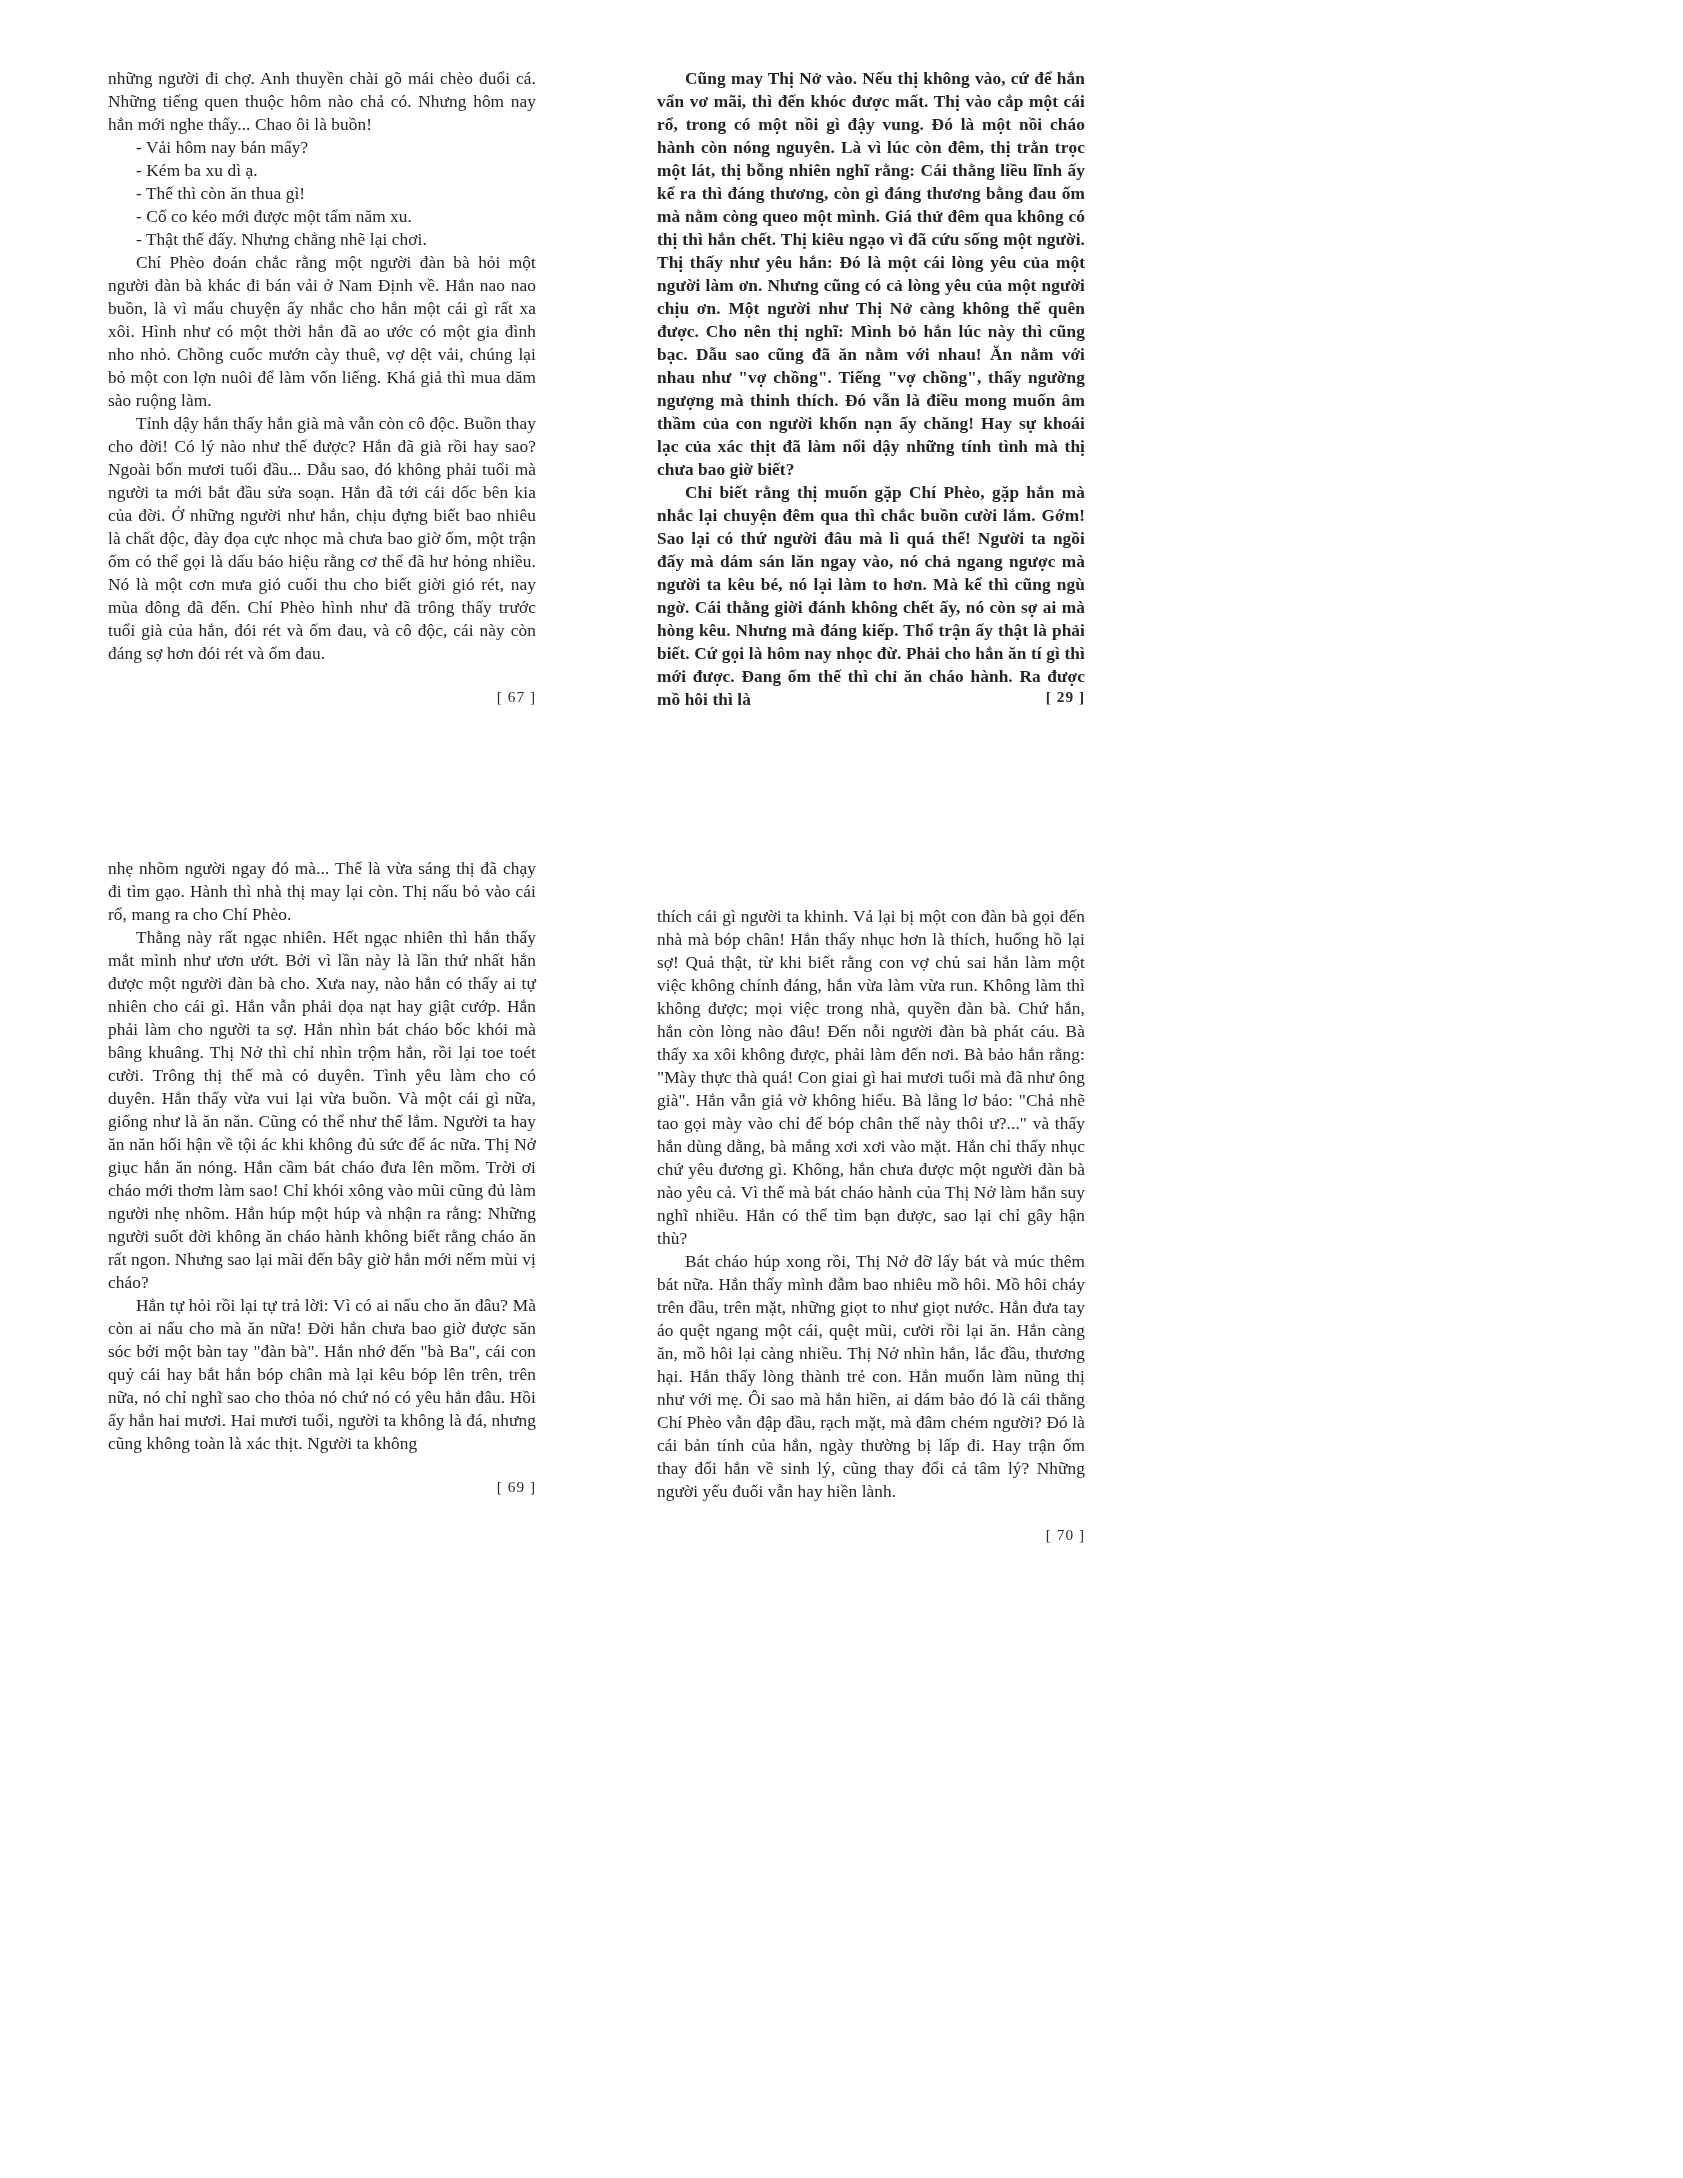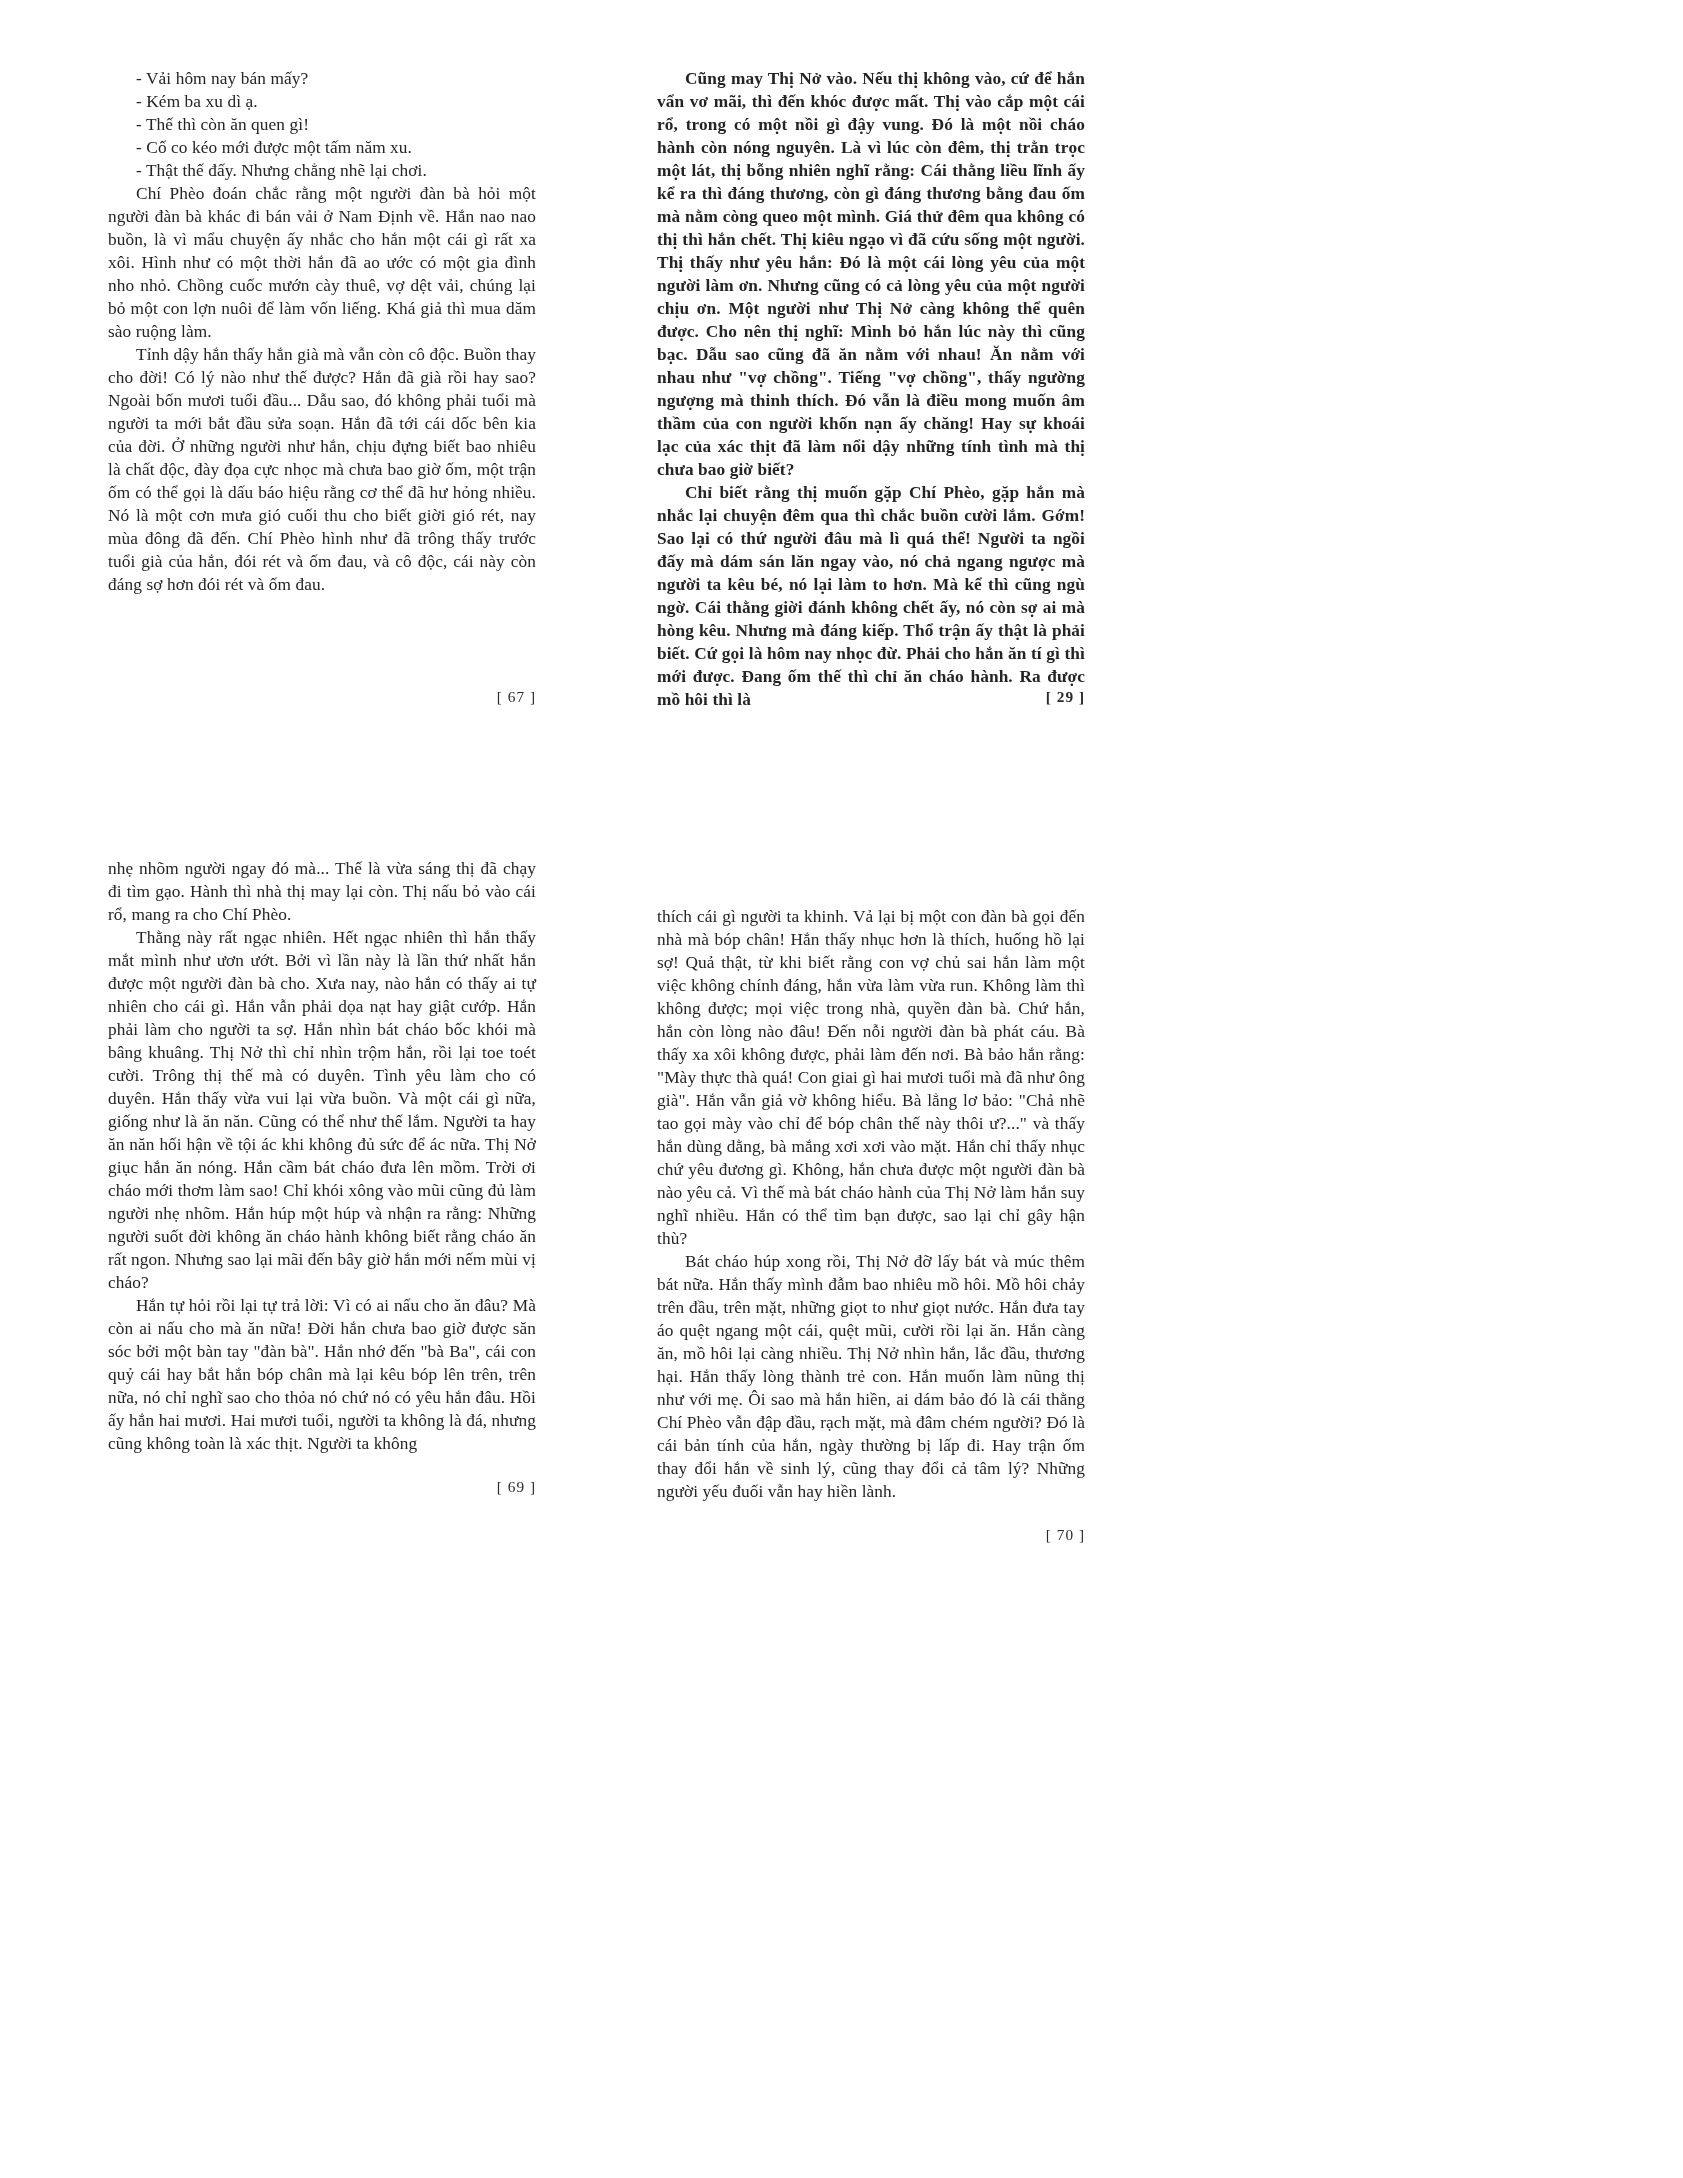--- a/index.html
+++ b/index.html
@@ -41,23 +41,24 @@
     letter-spacing: 1px;
   }
 </style>
 </head>
 <body>
 
 <div class="canvas">
 
   <section class="page page-67">
     <div class="page-text">
+        <p class="para">những người đi chợ. Anh thuyền chài gõ mái chèo đuổi cá. Những tiếng quen thuộc hôm nào chả có. Nhưng hôm nay hắn mới nghe thấy... Chao ôi là buồn!</p>
         <p class="para indent">- Vải hôm nay bán mấy?</p>
         <p class="para indent">- Kém ba xu dì ạ.</p>
-        <p class="para indent">- Thế thì còn ăn quen gì!</p>
+        <p class="para indent">- Thế thì còn ăn thua gì!</p>
         <p class="para indent">- Cố co kéo mới được một tấm năm xu.</p>
         <p class="para indent">- Thật thế đấy. Nhưng chẳng nhẽ lại chơi.</p>
         <p class="para indent">Chí Phèo đoán chắc rằng một người đàn bà hỏi một người đàn bà khác đi bán vải ở Nam Định về. Hắn nao nao buồn, là vì mẩu chuyện ấy nhắc cho hắn một cái gì rất xa xôi. Hình như có một thời hắn đã ao ước có một gia đình nho nhỏ. Chồng cuốc mướn cày thuê, vợ dệt vải, chúng lại bỏ một con lợn nuôi để làm vốn liếng. Khá giả thì mua dăm sào ruộng làm.</p>
         <p class="para indent">Tỉnh dậy hắn thấy hắn già mà vẫn còn cô độc. Buồn thay cho đời! Có lý nào như thế được? Hắn đã già rồi hay sao? Ngoài bốn mươi tuổi đầu... Dẫu sao, đó không phải tuổi mà người ta mới bắt đầu sửa soạn. Hắn đã tới cái dốc bên kia của đời. Ở những người như hắn, chịu đựng biết bao nhiêu là chất độc, đày đọa cực nhọc mà chưa bao giờ ốm, một trận ốm có thể gọi là dấu báo hiệu rằng cơ thể đã hư hỏng nhiều. Nó là một cơn mưa gió cuối thu cho biết giời gió rét, nay mùa đông đã đến. Chí Phèo hình như đã trông thấy trước tuổi già của hắn, đói rét và ốm đau, và cô độc, cái này còn đáng sợ hơn đói rét và ốm đau.</p>
       </div>
     <div class="folio">[ 67 ]</div>
   </section>
 
   <section class="page page-68">
     <div class="page-text">

